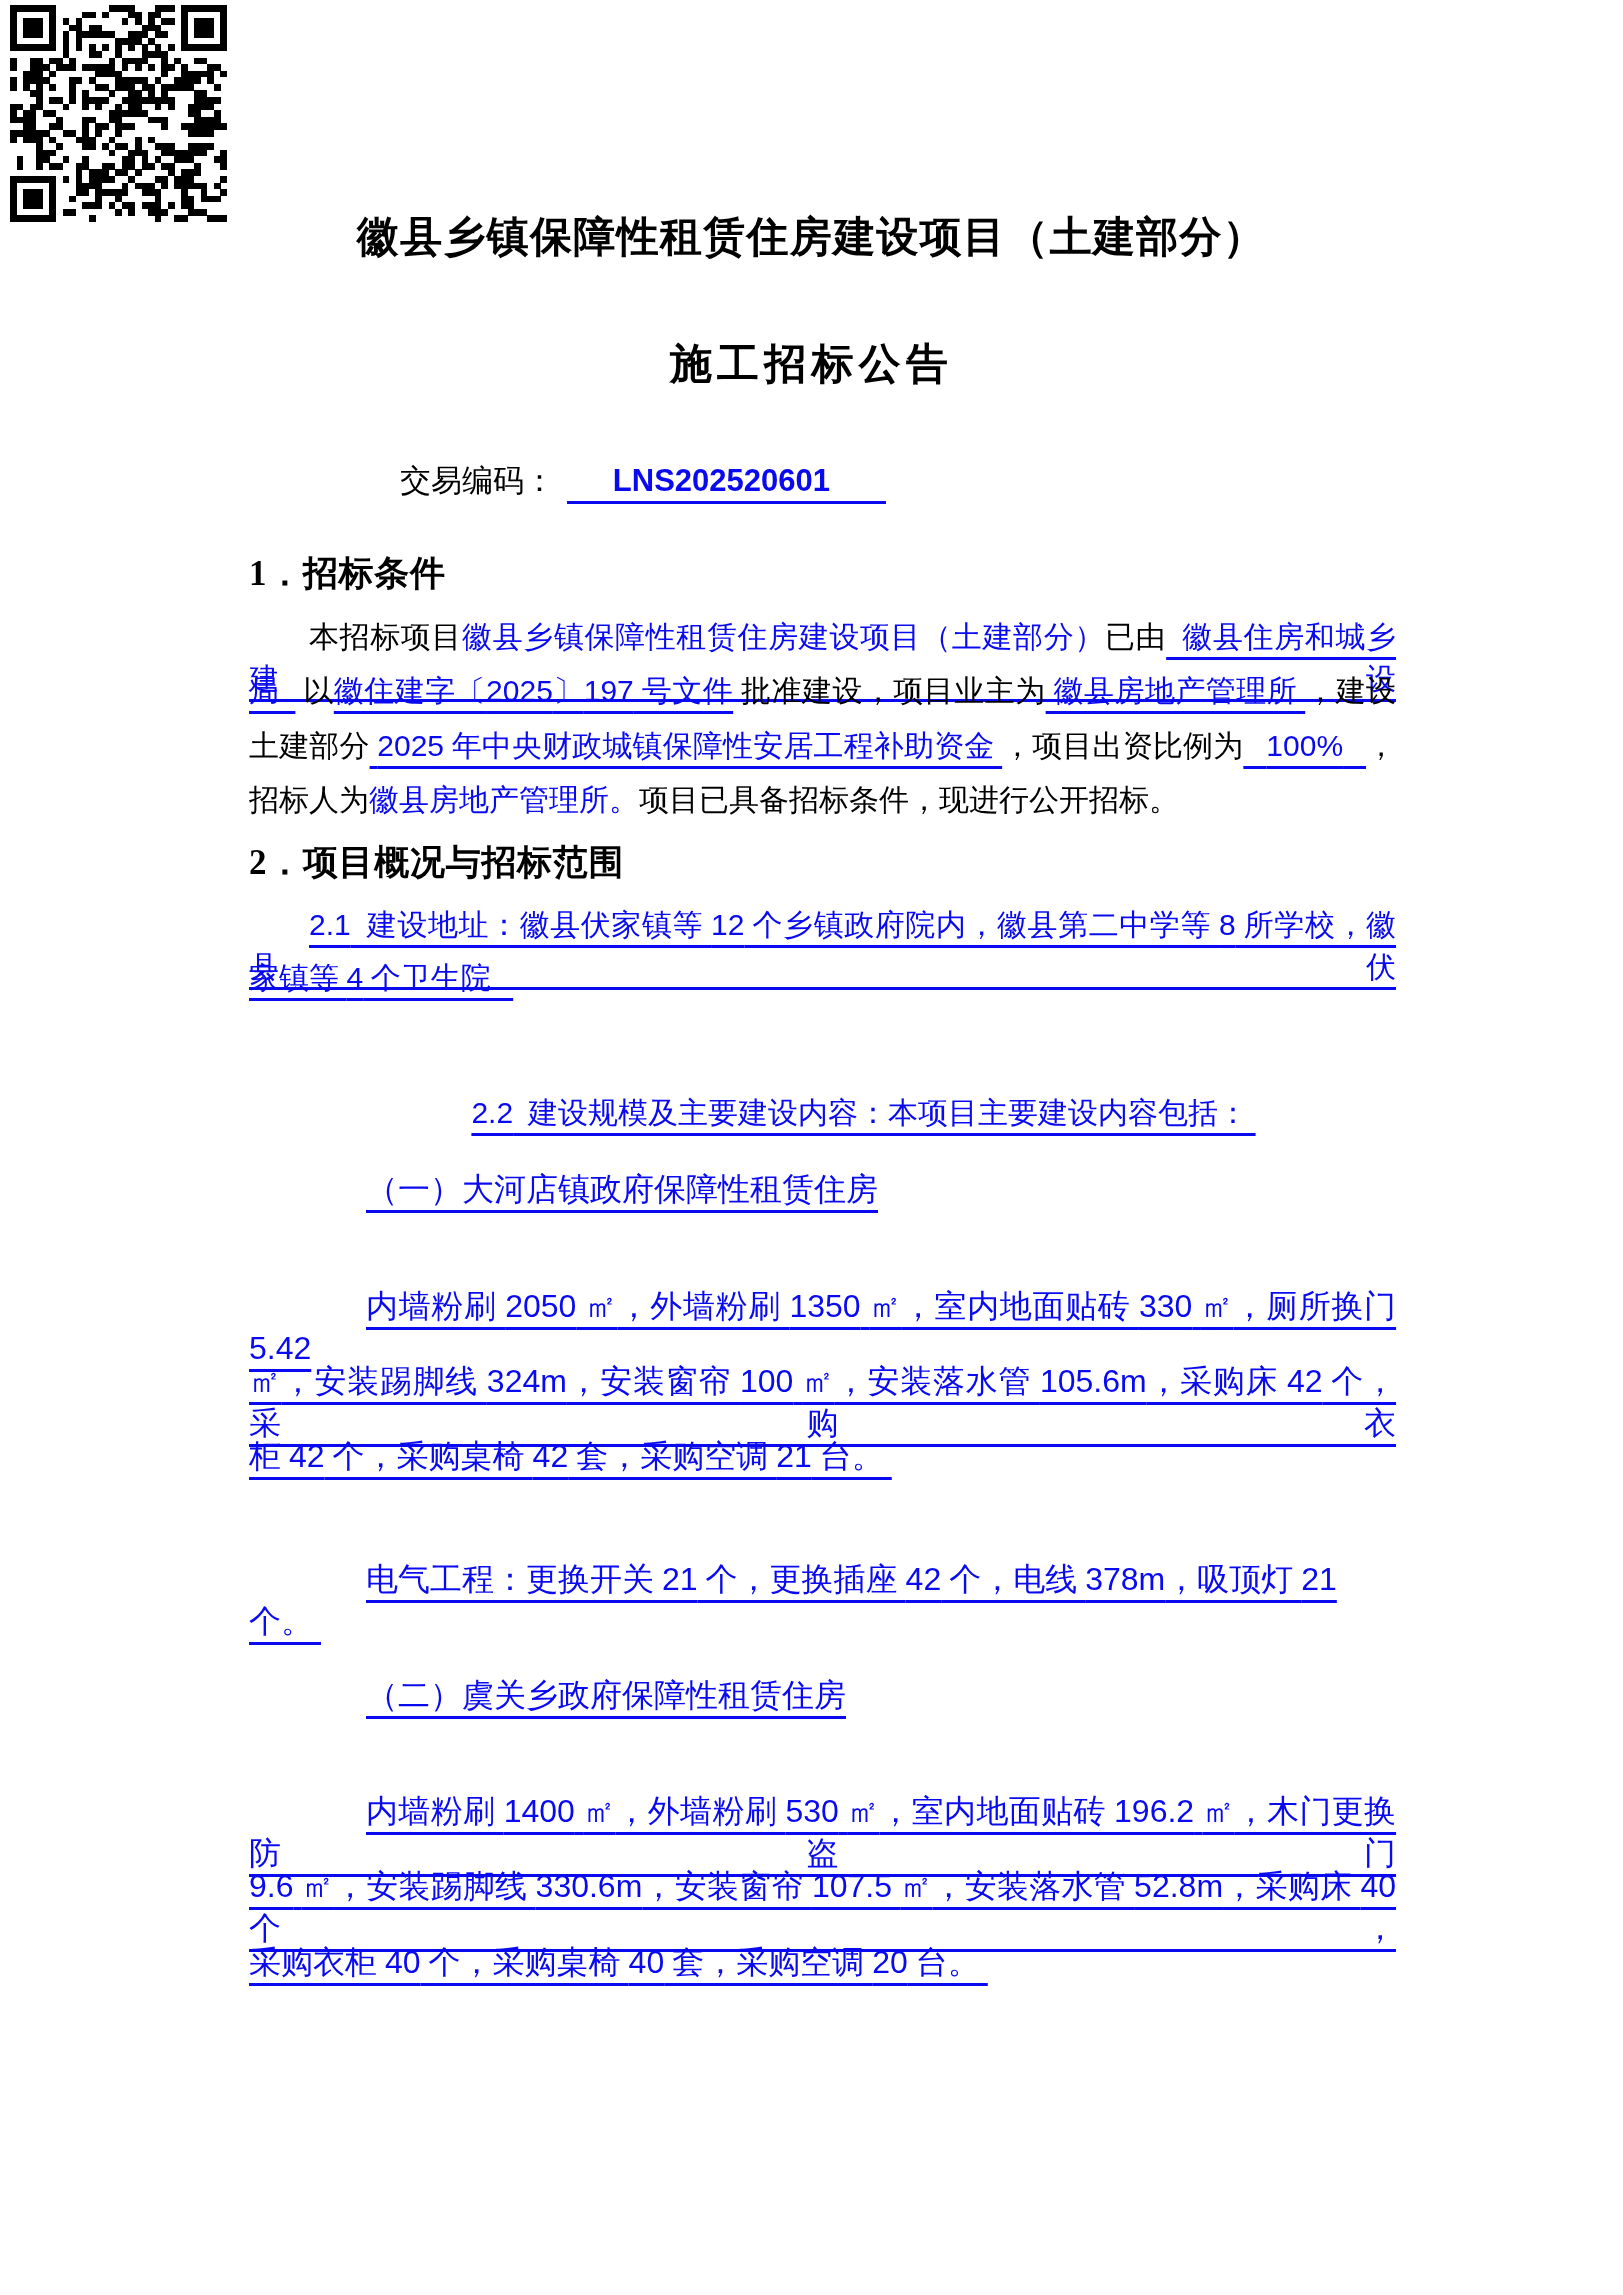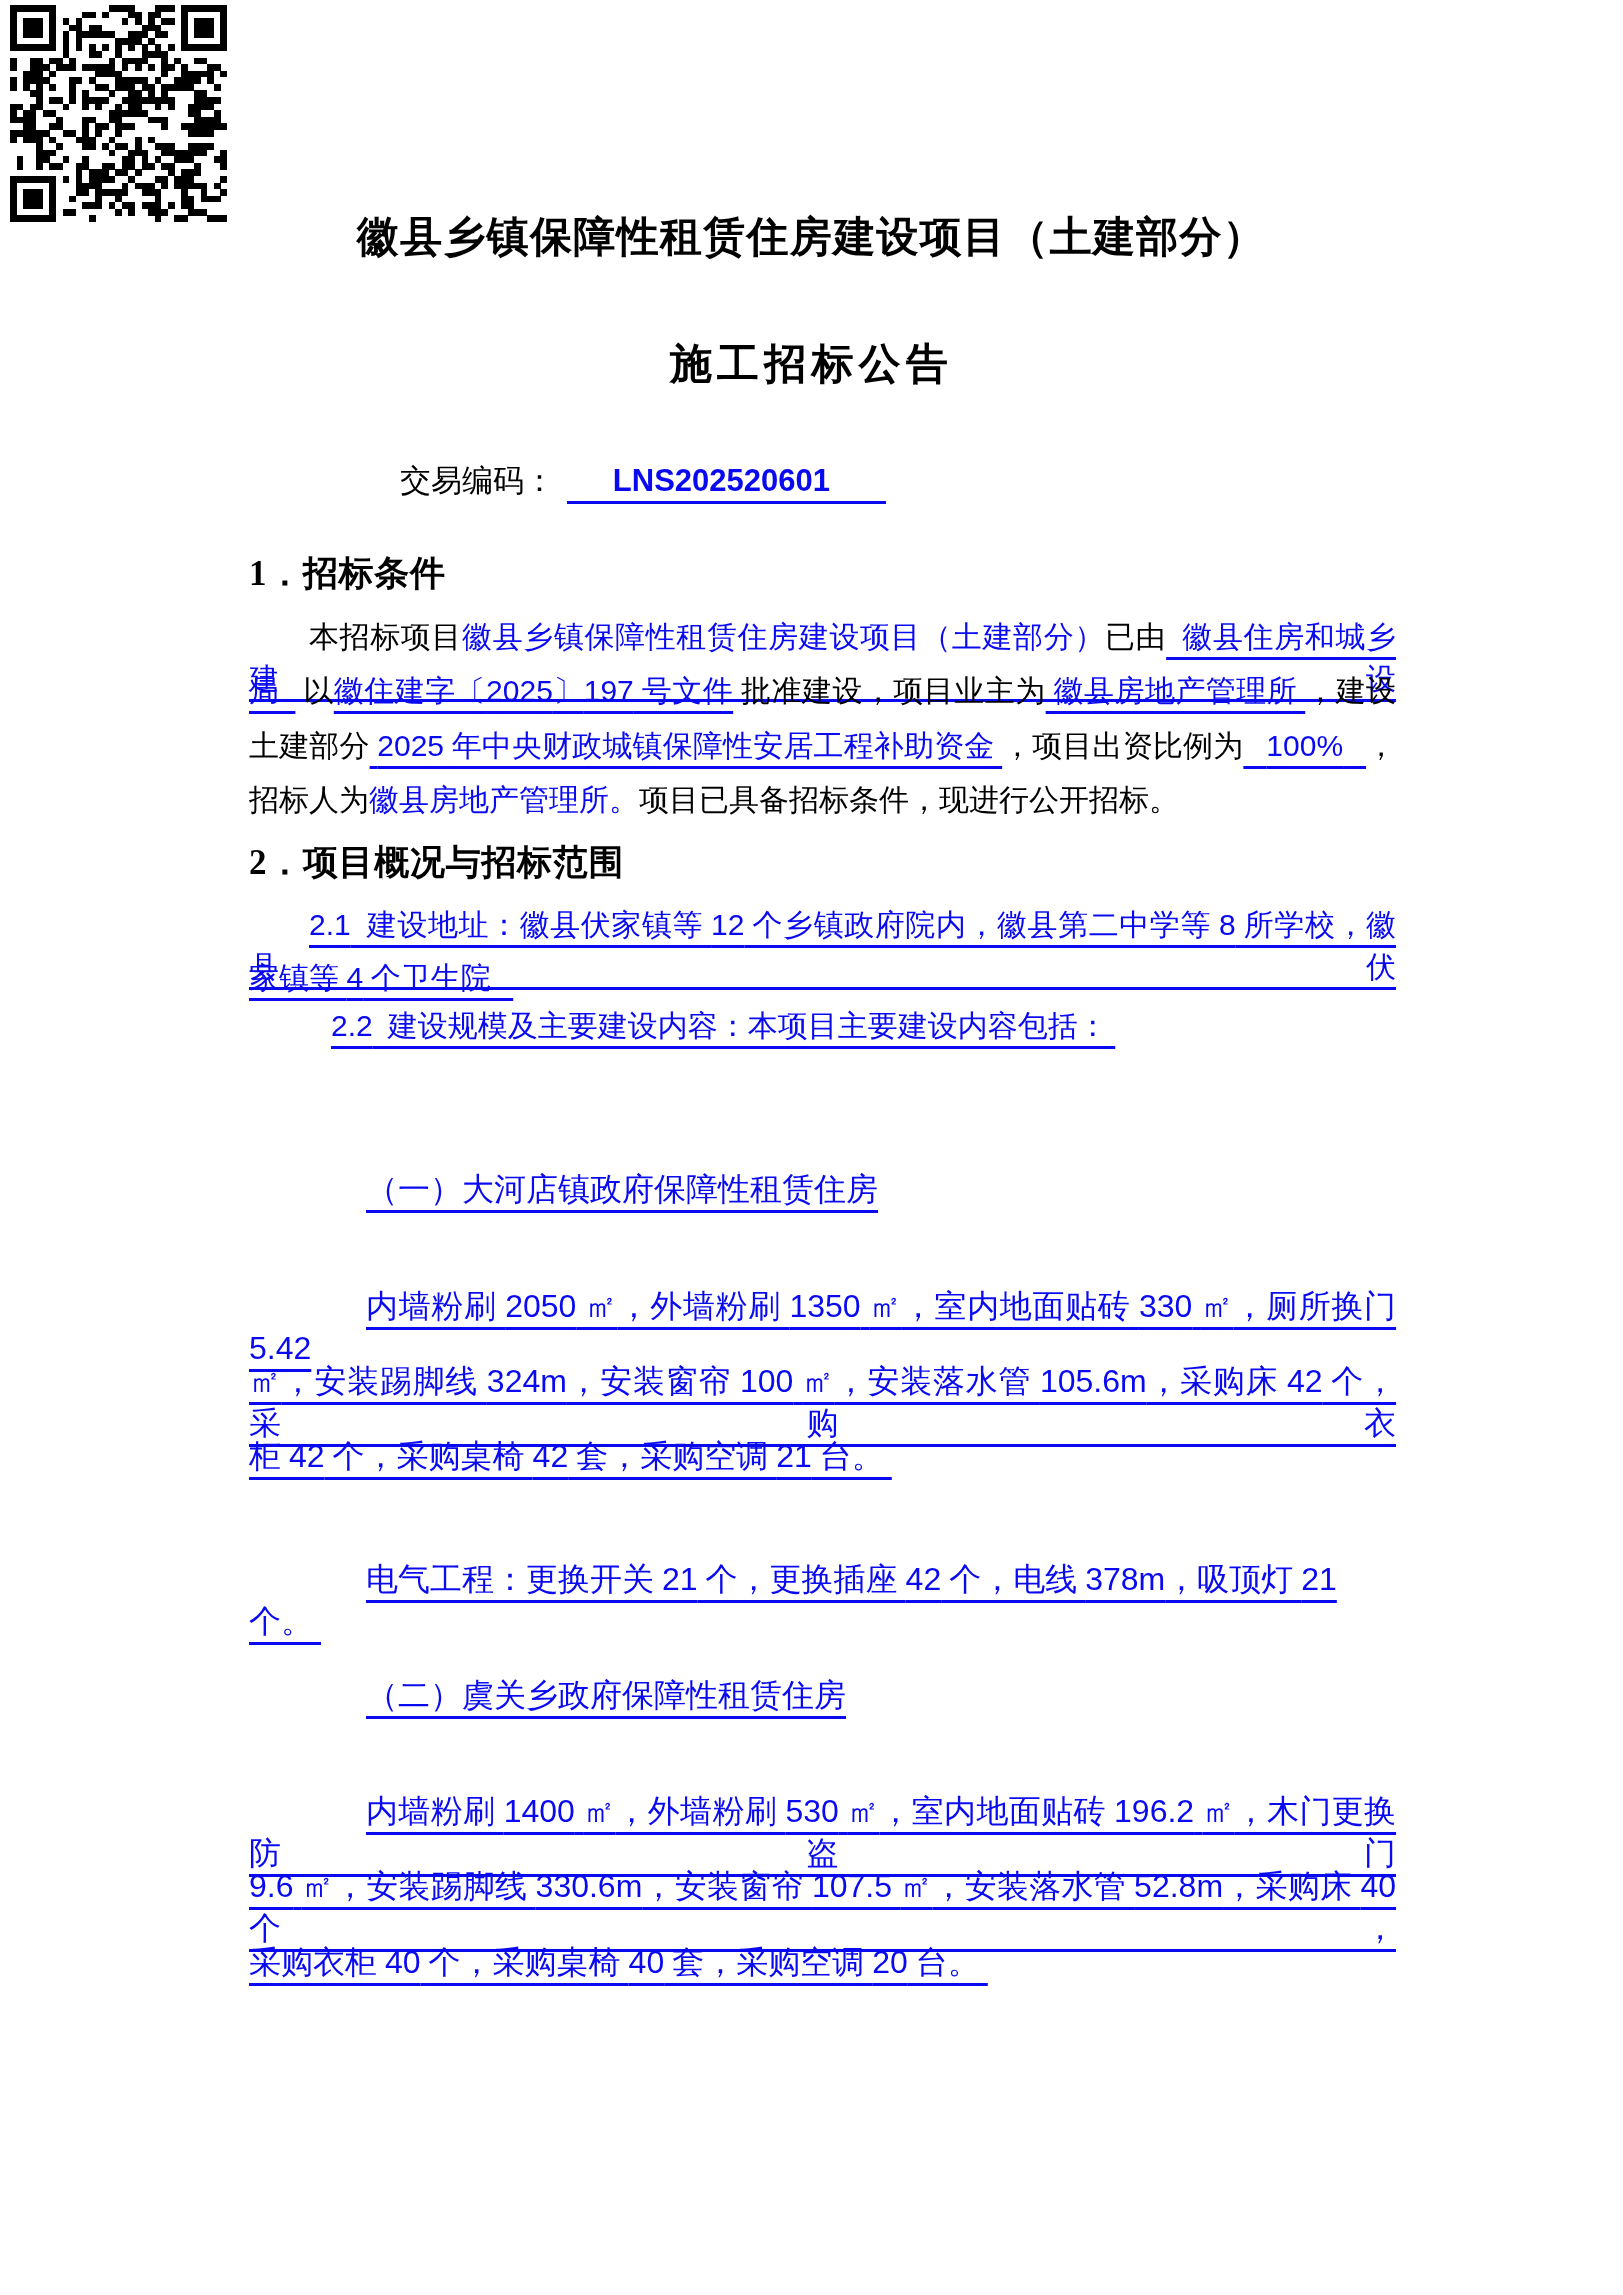--- a/index.html
+++ b/index.html
@@ -615,21 +615,21 @@
   <div class="line just ind2" style="top:616px;"><span class="seg-k">本招标项目</span><span class="seg-b">徽县乡镇保障性租赁住房建设项目（土建部分）</span><span class="seg-k">已由</span><span class="seg-bu">&nbsp;&nbsp;徽县住房和城乡建设</span></div>
   <div class="line just" style="top:670px;"><span class="seg-bu">局&nbsp;&nbsp;</span><span class="seg-k">&nbsp;以</span><span class="seg-bu">徽住建字〔<span class="lat">2025</span>〕<span class="lat">197</span> 号文件</span><span class="seg-k">&nbsp;批准建设，项目业主为</span><span class="seg-bu">&nbsp;徽县房地产管理所&nbsp;</span><span class="seg-k">，建设</span></div>
   <div class="line just" style="top:725px;"><span class="seg-k">土建部分</span><span class="seg-bu">&nbsp;<span class="lat">2025</span> 年中央财政城镇保障性安居工程补助资金&nbsp;</span><span class="seg-k">，项目出资比例为</span><span class="seg-bu">&nbsp;&nbsp;&nbsp;<span class="lat">100%</span>&nbsp;&nbsp;&nbsp;</span><span class="seg-k">，</span></div>
   <div class="line" style="top:779px;"><span class="seg-k">招标人为</span><span class="seg-b">徽县房地产管理所。</span><span class="seg-k">项目已具备招标条件，现进行公开招标。</span></div>
 
   <div class="heading" style="top:841px;">2．项目概况与招标范围</div>
 
   <div class="line just ind2" style="top:904px;"><span class="seg-bu"><span class="lat">2.1</span>&nbsp;&nbsp;建设地址：徽县伏家镇等 <span class="lat">12</span> 个乡镇政府院内，徽县第二中学等 <span class="lat">8</span> 所学校，徽县伏</span></div>
   <div class="line" style="top:957px;"><span class="seg-bu">家镇等 <span class="lat">4</span> 个卫生院&nbsp;&nbsp;&nbsp;</span></div>
 
-  <div class="line ind3" style="top:1005px;"><span class="seg-bu"><span class="lat">2.2</span>&nbsp;&nbsp;建设规模及主要建设内容：本项目主要建设内容包括：&nbsp;</span></div>
+  <div class="line ind3" style="top:1092px;text-align:center;"><span class="seg-bu"><span class="lat">2.2</span>&nbsp;&nbsp;建设规模及主要建设内容：本项目主要建设内容包括：&nbsp;</span></div>
 
   <div class="line f48 ind4" style="top:1168px;"><span class="seg-bu">（一）大河店镇政府保障性租赁住房</span></div>
   <div class="line f48 just ind4" style="top:1285px;"><span class="seg-bu">内墙粉刷 <span class="lat">2050</span> <span class="lat">㎡</span>，外墙粉刷 <span class="lat">1350</span> <span class="lat">㎡</span>，室内地面贴砖 <span class="lat">330</span> <span class="lat">㎡</span>，厕所换门 <span class="lat">5.42</span></span></div>
   <div class="line f48 just" style="top:1360px;"><span class="seg-bu"><span class="lat">㎡</span>，安装踢脚线 <span class="lat">324m</span>，安装窗帘 <span class="lat">100</span> <span class="lat">㎡</span>，安装落水管 <span class="lat">105.6m</span>，采购床 <span class="lat">42</span> 个，采购衣</span></div>
   <div class="line f48" style="top:1435px;"><span class="seg-bu">柜 <span class="lat">42</span> 个，采购桌椅 <span class="lat">42</span> 套，采购空调 <span class="lat">21</span> 台。&nbsp;</span></div>
 
   <div class="line f48 ind4" style="top:1558px;"><span class="seg-bu">电气工程：更换开关 <span class="lat">21</span> 个，更换插座 <span class="lat">42</span> 个，电线 <span class="lat">378m</span>，吸顶灯 <span class="lat">21</span> 个。&nbsp;</span></div>
 
   <div class="line f48 ind4" style="top:1674px;"><span class="seg-bu">（二）虞关乡政府保障性租赁住房</span></div>
   <div class="line f48 just ind4" style="top:1790px;"><span class="seg-bu">内墙粉刷 <span class="lat">1400</span> <span class="lat">㎡</span>，外墙粉刷 <span class="lat">530</span> <span class="lat">㎡</span>，室内地面贴砖 <span class="lat">196.2</span> <span class="lat">㎡</span>，木门更换防盗门</span></div>

